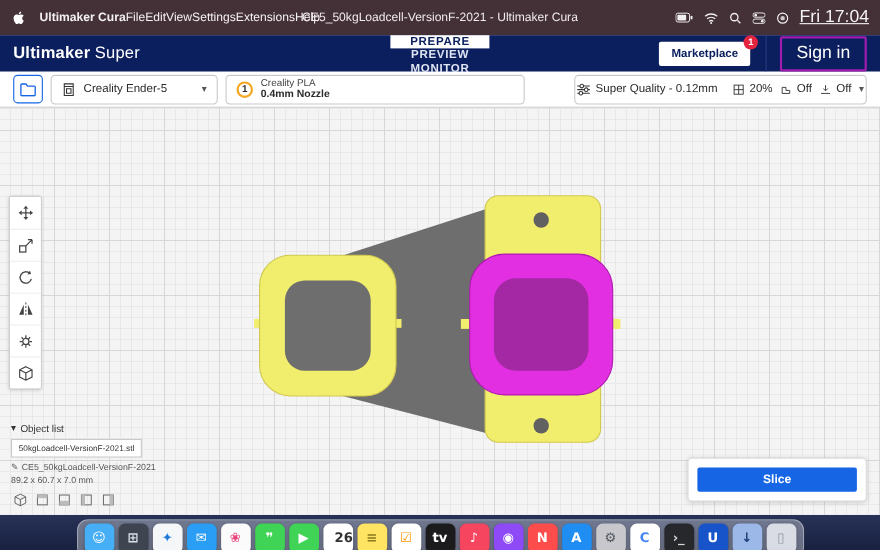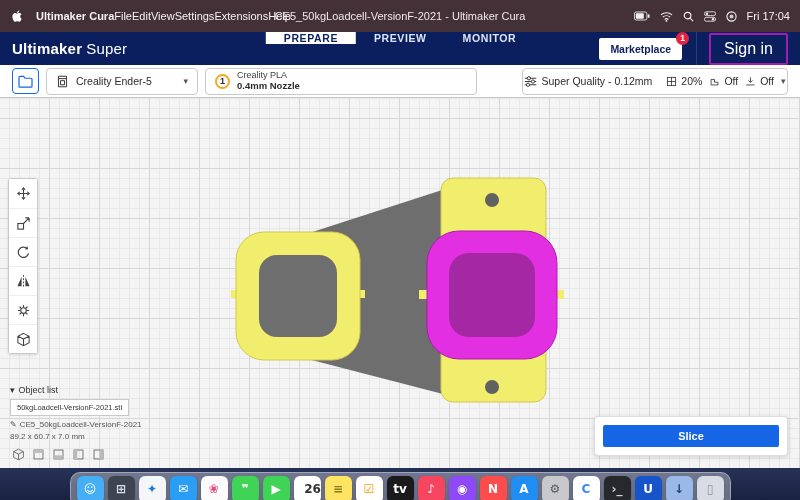--- a/index.html
+++ b/index.html
@@ -8,28 +8,28 @@
 
   
   .menubar { position:relative; height:22px; background:#443037; display:flex; align-items:center; padding:16px 10px; color:#f5f2f3; font-size:11px; }
   .menu-left { display:flex; align-items:center; gap:14px; }
   .apple-logo { display:flex; align-items:center; }
   .menu-left .menu-item:first-child { font-weight:bold; }
   .menu-item { cursor:default; white-space:nowrap; }
   .menu-title { position:absolute; left:50%; transform:translateX(-50%); font-size:11px; color:#efeaec; white-space:nowrap; }
   .menu-right { position:absolute; right:10px; display:flex; align-items:center; gap:10px; }
   .status-icon { display:flex; align-items:center; opacity:.92; }
-  .clock { font-size:11px; }
+  .clock { font-size:16px;text-decoration:underline; }
 
   
   .cura-header { position:relative; height:33px; background:#0b1f5e; display:flex; align-items:center; color:#fff; }
   .brand { margin-left:12px; font-size:15px; letter-spacing:.2px; }
   .brand-bold { font-weight:700; }
   .brand-light { font-weight:300; margin-left:4px; }
-  .tabs { position:absolute; left:50%; transform:translateX(-50%); display:flex; height:100%; align-items:flex-start; }
+  .tabs { position:absolute; left:50%; transform:translateX(-50%); display:flex; height:100%; align-items:center;flex-direction:column; }
   .tab { display:flex; align-items:center; padding:0 18px; font-size:10.5px; font-weight:bold; letter-spacing:.6px; color:#dfe4f2; cursor:pointer; }
   .tab.active { background:#ffffff; color:#0b1f5e; }
   .header-right { position:absolute; right:0; top:0; height:100%; display:flex; align-items:center; }
   .marketplace-btn { position:relative; background:#fff; color:#0b1f5e; font-size:10.5px; font-weight:bold; border:none; border-radius:2px; padding:5px 11px; margin-right:14px; cursor:pointer; }
   .mk-badge { position:absolute; top:-6px; right:-7px; width:13px; height:13px; border-radius:50%; background:#e3243f; color:#fff; font-size:8.5px; font-weight:bold; display:flex; align-items:center; justify-content:center; }
   .header-divider { width:1px; height:100%; background:#273a80; }
   .signin-btn { background:transparent; border:2px solid #a21caf; color:#fff; font-size:16px; padding:5px 13px; margin:0 12px; border-radius:2px; cursor:pointer; }
 
   
   .toolbar { height:33px; background:#fff; border-bottom:1px solid #c6c6c6; display:flex; align-items:center; padding:0 12px; gap:7px; }
@@ -63,21 +63,21 @@
 
   .object-list { position:absolute; left:10px; bottom:6px; font-size:8px; color:#555; }
   .ol-header { display:flex; align-items:center; gap:4px; font-size:9px; color:#333; cursor:pointer; margin-bottom:4px; }
   .ol-file { background:#fff; border:1px solid #c9c9c9; padding:3px 6px; font-size:7.5px; color:#333; width:fit-content; margin-bottom:4px; cursor:pointer; }
   .ol-name { display:flex; align-items:center; gap:3px; margin-bottom:3px; cursor:pointer; }
   .ol-dims { margin-bottom:5px; }
   .ol-views { display:flex; gap:4px; }
   .view-btn { width:16px; height:16px; background:transparent; border:none; padding:0; cursor:pointer; display:flex; align-items:center; justify-content:center; }
 
   .slice-card { position:absolute; right:12px; bottom:12px; background:#fff; border:1px solid #dcdcdc; border-radius:4px; padding:8px; box-shadow:0 1px 5px rgba(0,0,0,.15); }
-  .slice-btn { width:176px; height:22px; border:none; border-radius:2px; color:#fff; font-size:11px; font-weight:bold; cursor:pointer; }
+  .slice-btn { width:145px; height:22px; border:none; border-radius:2px; color:#fff; font-size:11px; font-weight:bold; cursor:pointer; }
 
   
   .dock-area { height:42px; background:linear-gradient(180deg,#273257 0%,#141c38 100%); display:flex; align-items:center; justify-content:center; }
   .dock { display:flex; align-items:center; gap:4px; background:rgba(235,237,243,.38); border:1px solid rgba(255,255,255,.35); border-radius:10px; padding:3px 6px; }
   .dock-icon { width:27px; height:27px; border-radius:6px; display:flex; align-items:center; justify-content:center; font-size:12px; font-family:"DejaVu Sans",sans-serif; cursor:pointer; box-shadow:0 1px 2px rgba(0,0,0,.25); }
   .dock-glyph { line-height:1; font-weight:bold; }
 
   svg { display:block; }
 </style>
 </head>

